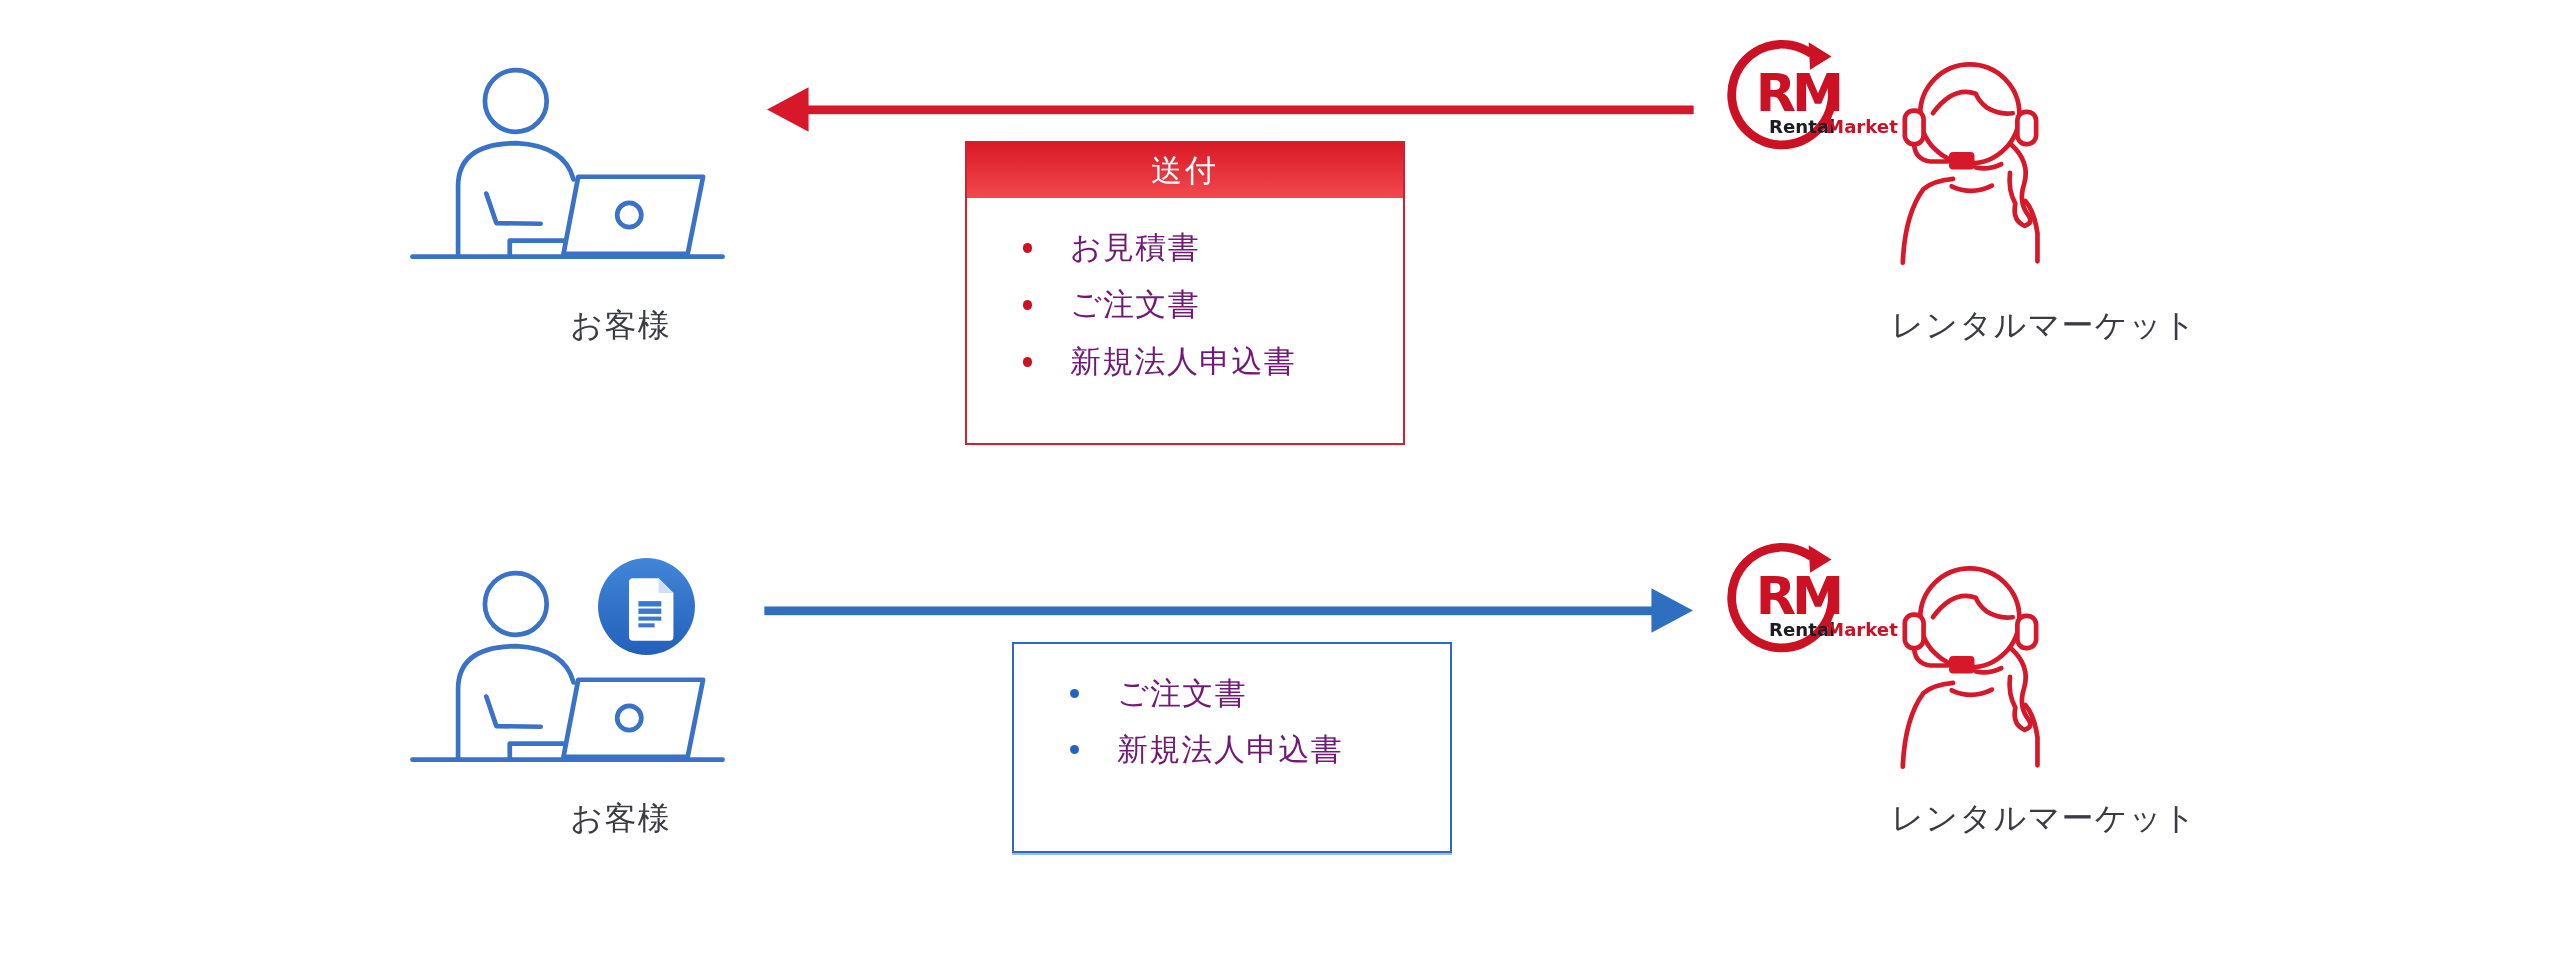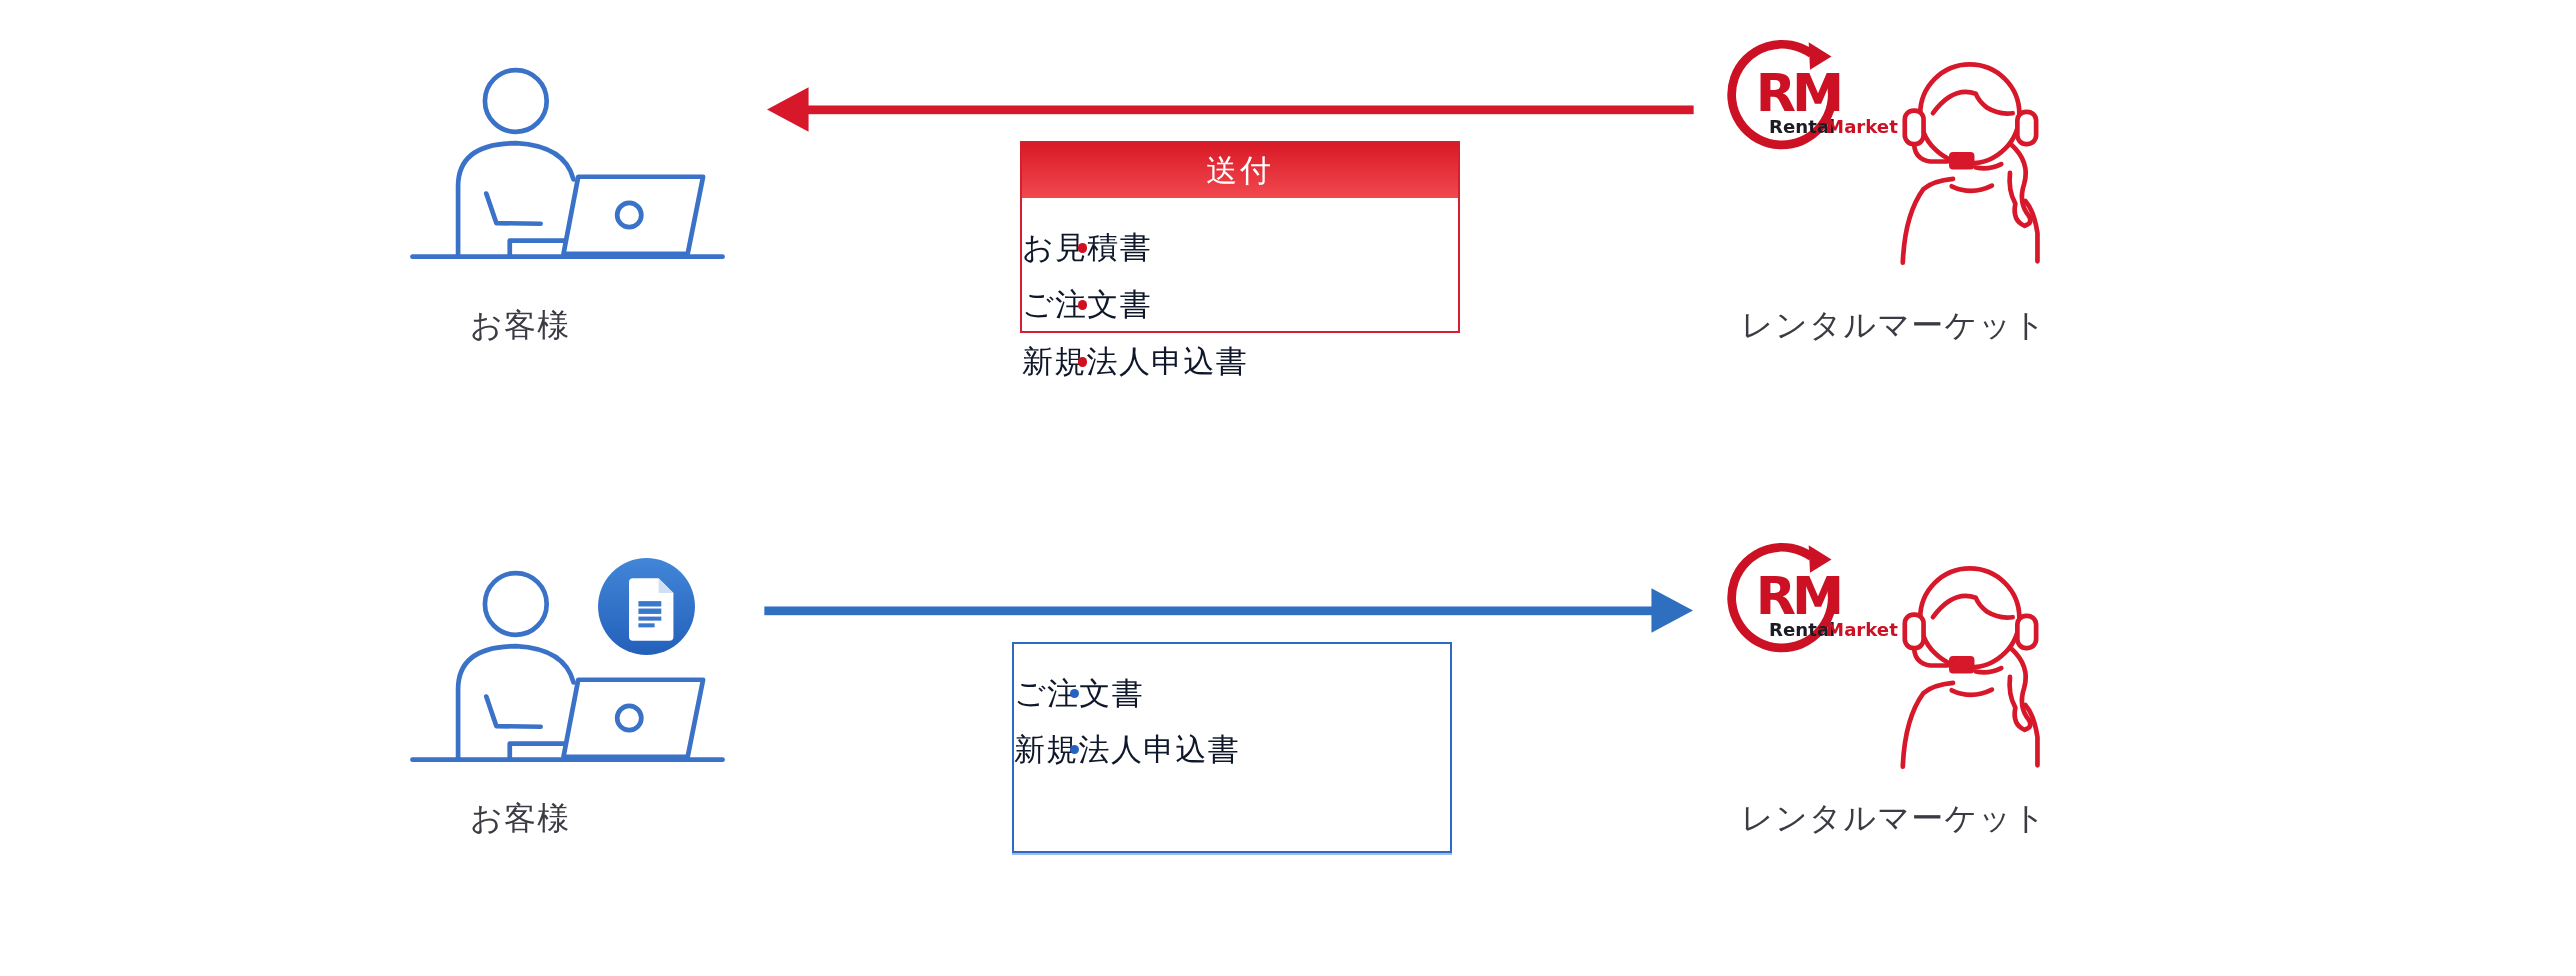--- a/index.html
+++ b/index.html
@@ -2,37 +2,37 @@
 <html style="font-size:10.7px"><head>
 <meta charset="utf-8">
 <style>
   html,body{margin:0;padding:0;background:#fff;}
   #canvas{
     position:relative;width:2576px;height:977px;background:#ffffff;overflow:hidden;
     font-family:"DejaVu Sans","Liberation Sans",sans-serif;
   }
   .abs{position:absolute;}
   .label{
-    position:absolute;text-align:left;font-size:32px;font-weight:500;
+    position:absolute;text-align:right;font-size:32px;font-weight:500;
     color:#3b3b44;letter-spacing:1.3px;line-height:36px;
   }
   
   .flow-box{position:absolute;width:440px;background:#ffffff;box-sizing:border-box;}
   .flow-box.red{border:2.7px solid #d4202e;}
   .flow-box.blue{border:2.7px solid #2d6ac1;box-shadow:0 2px 0 #9dbce8;}
   .flow-box .hdr{
     height:55px;display:flex;align-items:center;justify-content:center;
     color:#ffffff;font-size:31px;font-weight:500;letter-spacing:2.7px;
   }
   .flow-box.red .hdr{background:linear-gradient(180deg,#d91a26 0%,#f2484f 100%);}
   .flow-box.blue .hdr{background:linear-gradient(180deg,#2b5fb4 0%,#4385dc 100%);}
   .flow-box ul{list-style:none;margin:0;padding:21.5px 0 0 0;}
   .flow-box li{
     position:relative;display:flex;align-items:center;
-    font-size:31px;color:#0f172a;letter-spacing:1.3px;
+    padding-left:103px;font-size:31px;color:#701a75;letter-spacing:1.3px;
   }
   .flow-box.red li{height:57px;}
   .flow-box.blue li{height:56px;}
   .dot{
     position:absolute;left:56px;top:50%;margin-top:-4.7px;
     width:9.4px;height:9.4px;border-radius:50%;
   }
   .dot.red-dot{background:#cf1021;}
   .dot.blue-dot{background:#2563c2;}
   svg{display:block;overflow:visible;}
@@ -52,21 +52,21 @@
     <path d="M5 287 H467"></path>
   </svg>
 
   <div class="label" style="left:470px;top:307px;width:201px">お客様</div>
 
   <svg class="abs" style="left:765px;top:86px" width="932" height="47" viewBox="0 0 1390 70">
     <rect x="58" y="29" width="1327" height="13" fill="#d7182a"></rect>
     <polygon points="3,35 65,2 65,68" fill="#d7182a"></polygon>
   </svg>
 
-  <div class="flow-box red" style="left:1020px;top:141px;height:192px">
+  <div class="flow-box red" style="left:965px;top:141px;height:304px">
     <div class="hdr">送付</div>
     <ul>
       <li>
         <span class="dot red-dot"></span>
         <span>お見積書</span>
       </li>
       <li>
         <span class="dot red-dot"></span>
         <span>ご注文書</span>
       </li>

